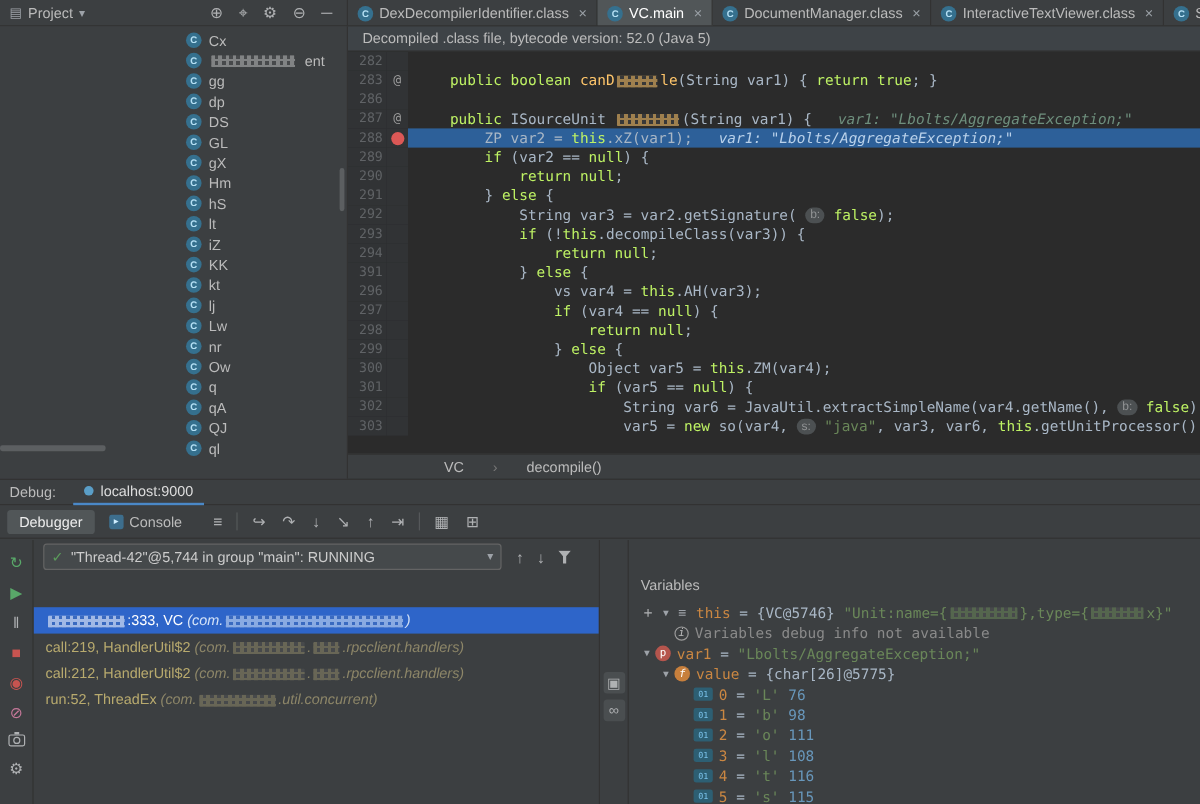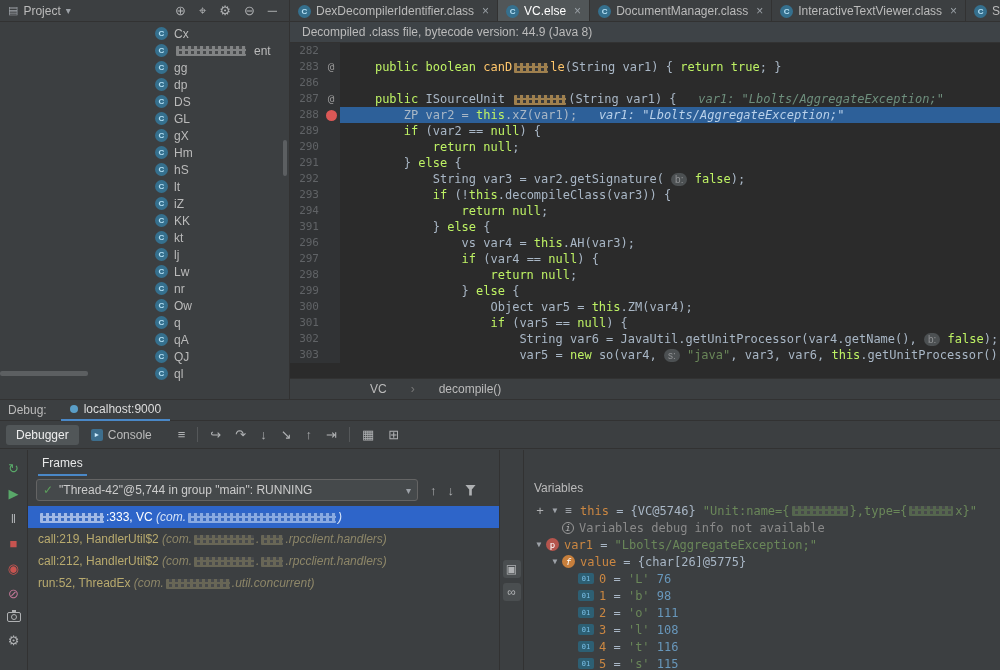--- a/index.html
+++ b/index.html
@@ -138,21 +138,21 @@
         </span>
     </div>
     <div class="tabbar">
         <div class="tab">
           <span class="cicon">C</span>
           <span class="tlbl">DexDecompilerIdentifier.class</span>
           <span class="tx">×</span>
         </div>
         <div class="tab active">
           <span class="cicon">C</span>
-          <span class="tlbl">VC.else</span>
+          <span class="tlbl">VC.main</span>
           <span class="tx">×</span>
         </div>
         <div class="tab">
           <span class="cicon">C</span>
           <span class="tlbl">DocumentManager.class</span>
           <span class="tx">×</span>
         </div>
         <div class="tab">
           <span class="cicon">C</span>
           <span class="tlbl">InteractiveTextViewer.class</span>
@@ -250,21 +250,21 @@
       </div>
       <div class="titem">
         <span class="cicon">C</span>
         <span class="tilbl">ql</span>
       </div>
       <div class="vsb"></div>
       <div class="hsb"></div>
     </div>
 
   <div class="editor">
-    <div class="notif">Decompiled .class file, bytecode version: 44.9 (Java 8)</div>
+    <div class="notif">Decompiled .class file, bytecode version: 52.0 (Java 5)</div>
     <div class="code">
         <div class="cl">
           <span class="gnum">282</span>
           <span class="gslot"></span>
           <span class="ct"></span>
         </div>
         <div class="cl">
           <span class="gnum">283</span>
           <span class="gslot">
             <span class="ann">@</span>
@@ -351,21 +351,21 @@
           <span class="ct"><span>                    Object var5 = </span><span class="k">this</span><span>.ZM(var4);</span></span>
         </div>
         <div class="cl">
           <span class="gnum">301</span>
           <span class="gslot"></span>
           <span class="ct"><span>                    </span><span class="k">if </span><span>(var5 == </span><span class="k">null</span><span>) {</span></span>
         </div>
         <div class="cl">
           <span class="gnum">302</span>
           <span class="gslot"></span>
-          <span class="ct"><span>                        String var6 = JavaUtil.getUnitProcessor(var4.getName(), </span><span class="ph">b:</span><span> </span><span class="k">false</span><span>);</span></span>
+          <span class="ct"><span>                        String var6 = JavaUtil.extractSimpleName(var4.getName(), </span><span class="ph">b:</span><span> </span><span class="k">false</span><span>);</span></span>
         </div>
         <div class="cl">
           <span class="gnum">303</span>
           <span class="gslot"></span>
           <span class="ct"><span>                        var5 = </span><span class="k">new </span><span>so(var4, </span><span class="ph">s:</span><span> </span><span class="s">"java"</span><span>, var3, var6, </span><span class="k">this</span><span>.getUnitProcessor(), </span></span>
         </div>
       </div>
     <div class="crumbs">
       <span>VC</span>
       <span class="csep">›</span>
@@ -406,23 +406,20 @@
           <span class="lsi" style="color: rgb(89, 168, 105);">↻</span>
           <span class="lsi" style="color: rgb(89, 168, 105);">▶</span>
           <span class="lsi" style="color: rgb(175, 177, 179);">‖</span>
           <span class="lsi" style="color: rgb(199, 84, 80);">■</span>
           <span class="lsi" style="color: rgb(199, 84, 80);">◉</span>
           <span class="lsi" style="color: rgb(197, 120, 153);">⊘</span>
           <span class="lsi cam" style="color: rgb(175, 177, 179);"></span>
           <span class="lsi" style="color: rgb(175, 177, 179);">⚙</span>
         </div>
       <div class="frames">
-        <div class="ftabrow">
-          <span class="ftab">Frames</span>
-        </div>
         <div class="threadrow">
           <div class="combo">
             <span class="chk">✓</span>
             <span class="cmtext">"Thread-42"@5,744 in group "main": RUNNING</span>
             <span class="cmcaret">▾</span>
           </div>
           <span class="thicons">
               <span class="thi">↑</span>
               <span class="thi">↓</span>
               <span class="thi funnel"></span>

